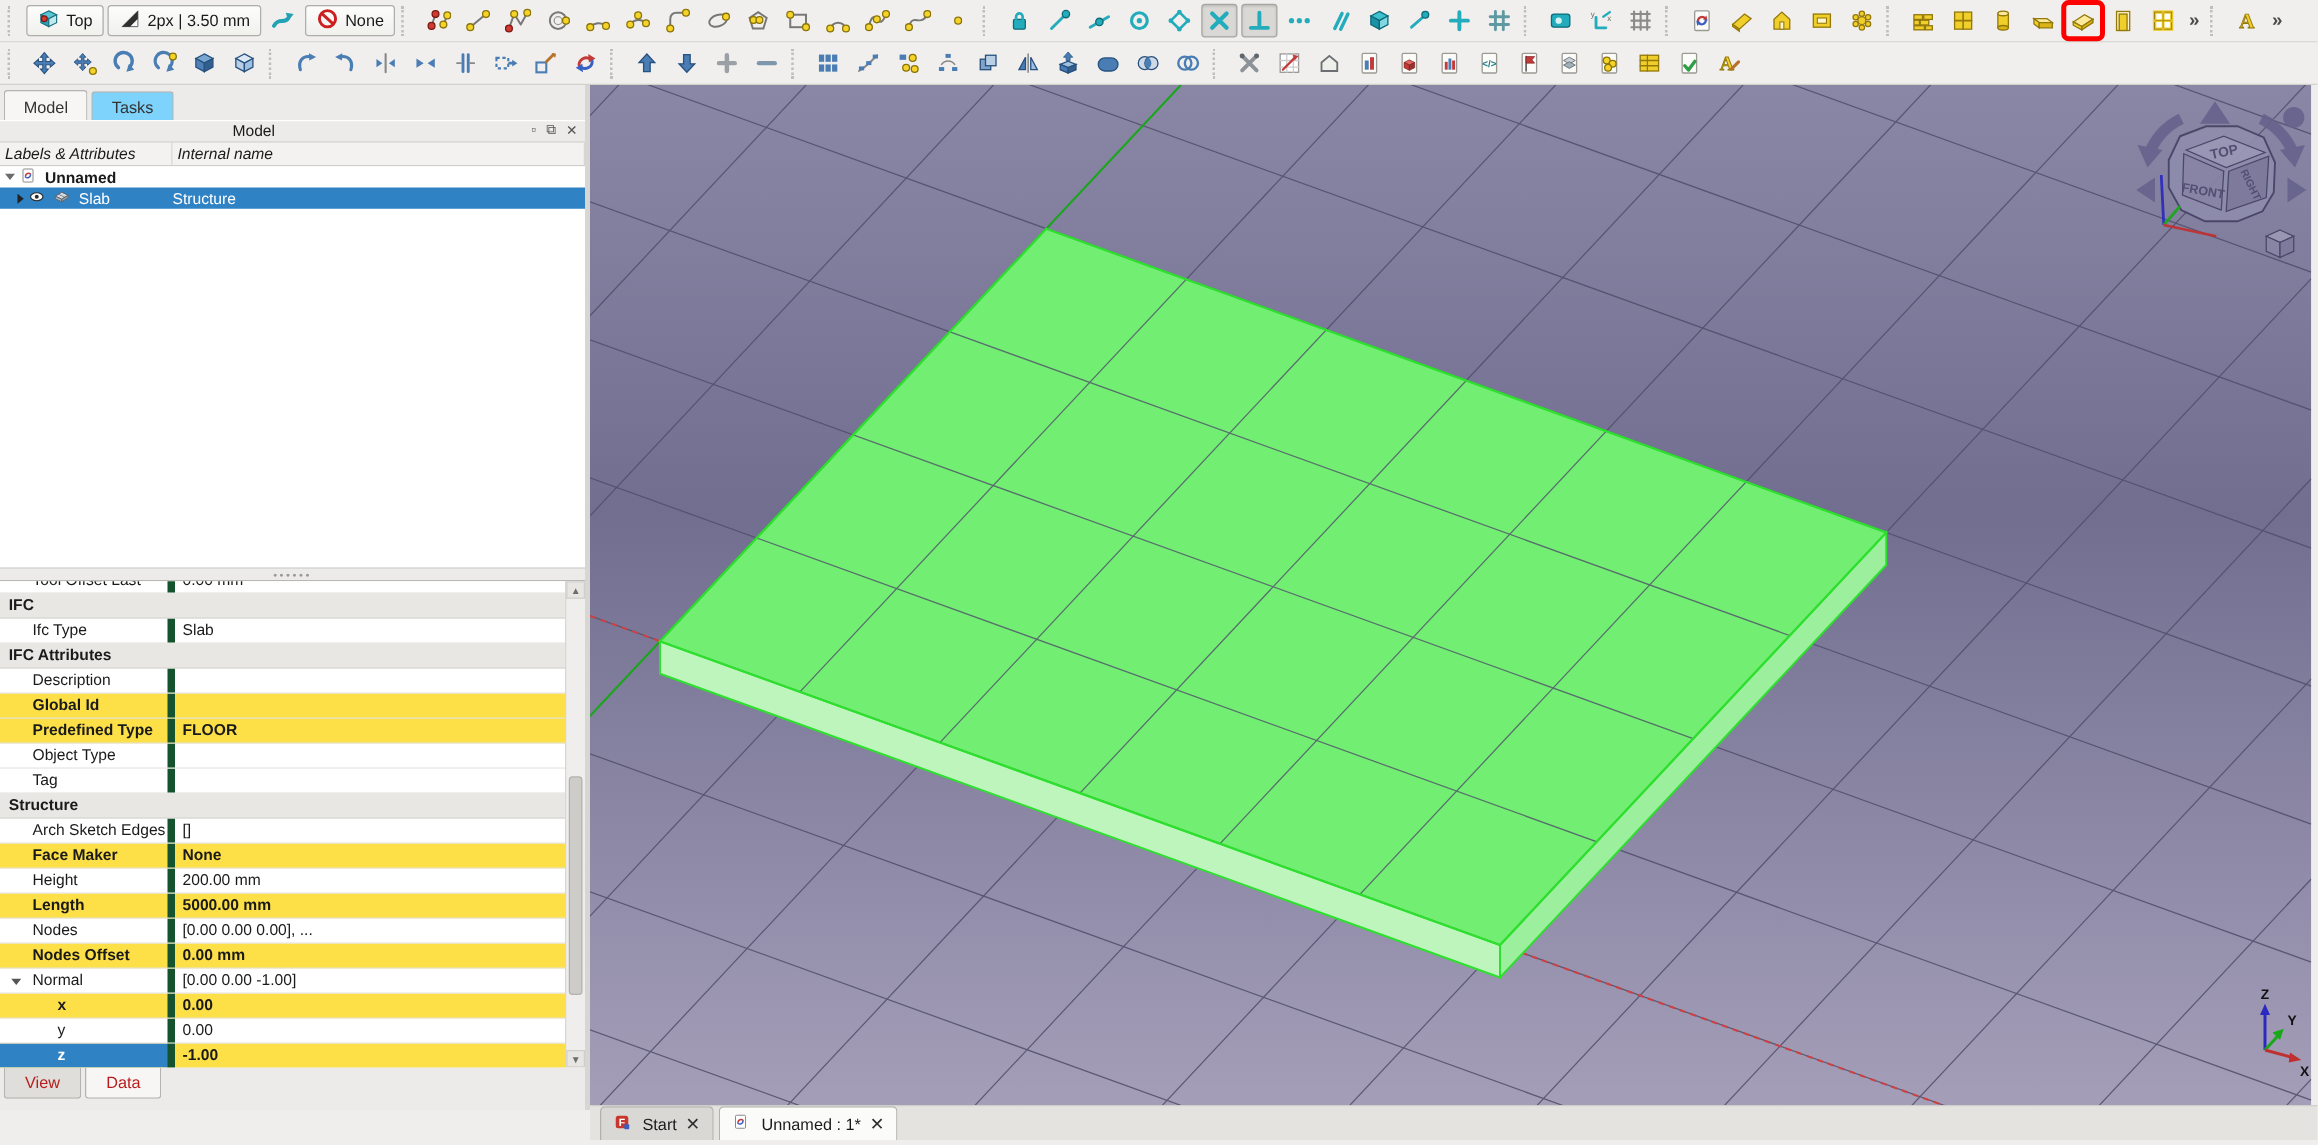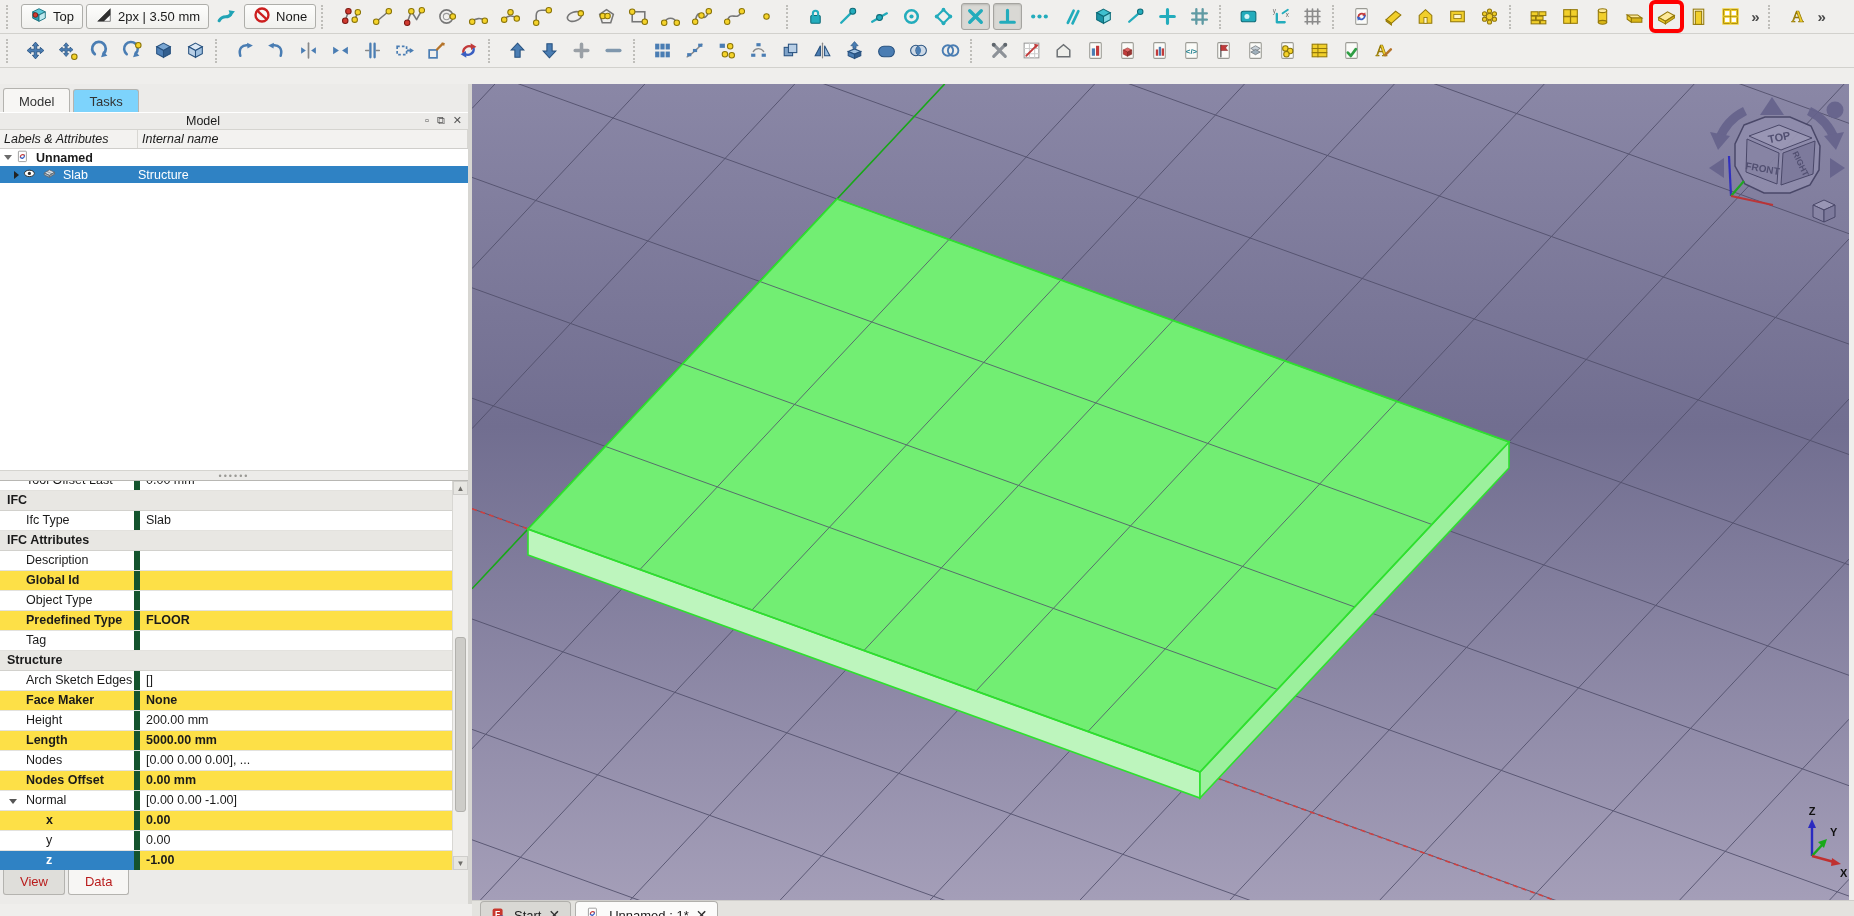--- a/index.html
+++ b/index.html
@@ -12,21 +12,21 @@
   .grip { width:8px; height:24px; border-left:2px dotted #bfbeba; margin:0 4px 0 2px; }
   .tbtn { height:25px; display:flex; align-items:center; gap:5px; padding:0 8px;
     background:linear-gradient(#fdfdfc,#f0f0ed); border:1px solid #aeaeaa; border-radius:3px;
     font-size:13px; white-space:nowrap; }
   .ticon { width:29px; height:27px; display:flex; align-items:center; justify-content:center;
     border-radius:3px; position:relative; flex:0 0 auto; }
   .ticon.pressed { background:#d9d8d4; border:1px solid #a5a4a0; box-shadow:inset 0 1px 2px rgba(0,0,0,.15); }
   .ticon.red-box { outline:4px solid #ff0000; outline-offset:-1px; }
   .chev { font-size:15px; color:#4a4a4a; padding:0 3px; font-weight:bold; }
   
-  #main { display:flex; height:820px;margin-top:16px; }
+  #main { display:flex; height:820px; }
   #left { width:472px; display:flex; flex-direction:column; background:#ecebe9;
     border-right:4px solid #d7d6d2; }
   #right { flex:1; display:flex; flex-direction:column; min-width:0; }
   
   .ptabs { display:flex; align-items:flex-end; height:28px; padding:3px 0 0 3px;
     background:#ecebe9; }
   .ptab { padding:4px 15px 3px; border:1px solid #b4b3af; border-bottom:none;
     border-radius:3px 3px 0 0; background:#7dd3fc; margin-right:3px; color:#333; }
   .ptab.active { background:#f7f6f4; padding-top:5px; }
   
@@ -794,27 +794,27 @@
               <div class="lc">IFC Attributes</div>
             </div>
             <div class="prow">
               <div class="lc">Description</div>
               <div class="vc"></div>
             </div>
             <div class="prow alt">
               <div class="lc">Global Id</div>
               <div class="vc"></div>
             </div>
+            <div class="prow alt">
+              <div class="lc">Predefined Type</div>
+              <div class="vc">FLOOR</div>
+            </div>
             <div class="prow">
               <div class="lc">Object Type</div>
               <div class="vc"></div>
-            </div>
-            <div class="prow alt">
-              <div class="lc">Predefined Type</div>
-              <div class="vc">FLOOR</div>
             </div>
             <div class="prow">
               <div class="lc">Tag</div>
               <div class="vc"></div>
             </div>
             <div class="prow group">
               <div class="lc">Structure</div>
             </div>
             <div class="prow">
               <div class="lc">Arch Sketch Edges</div>

